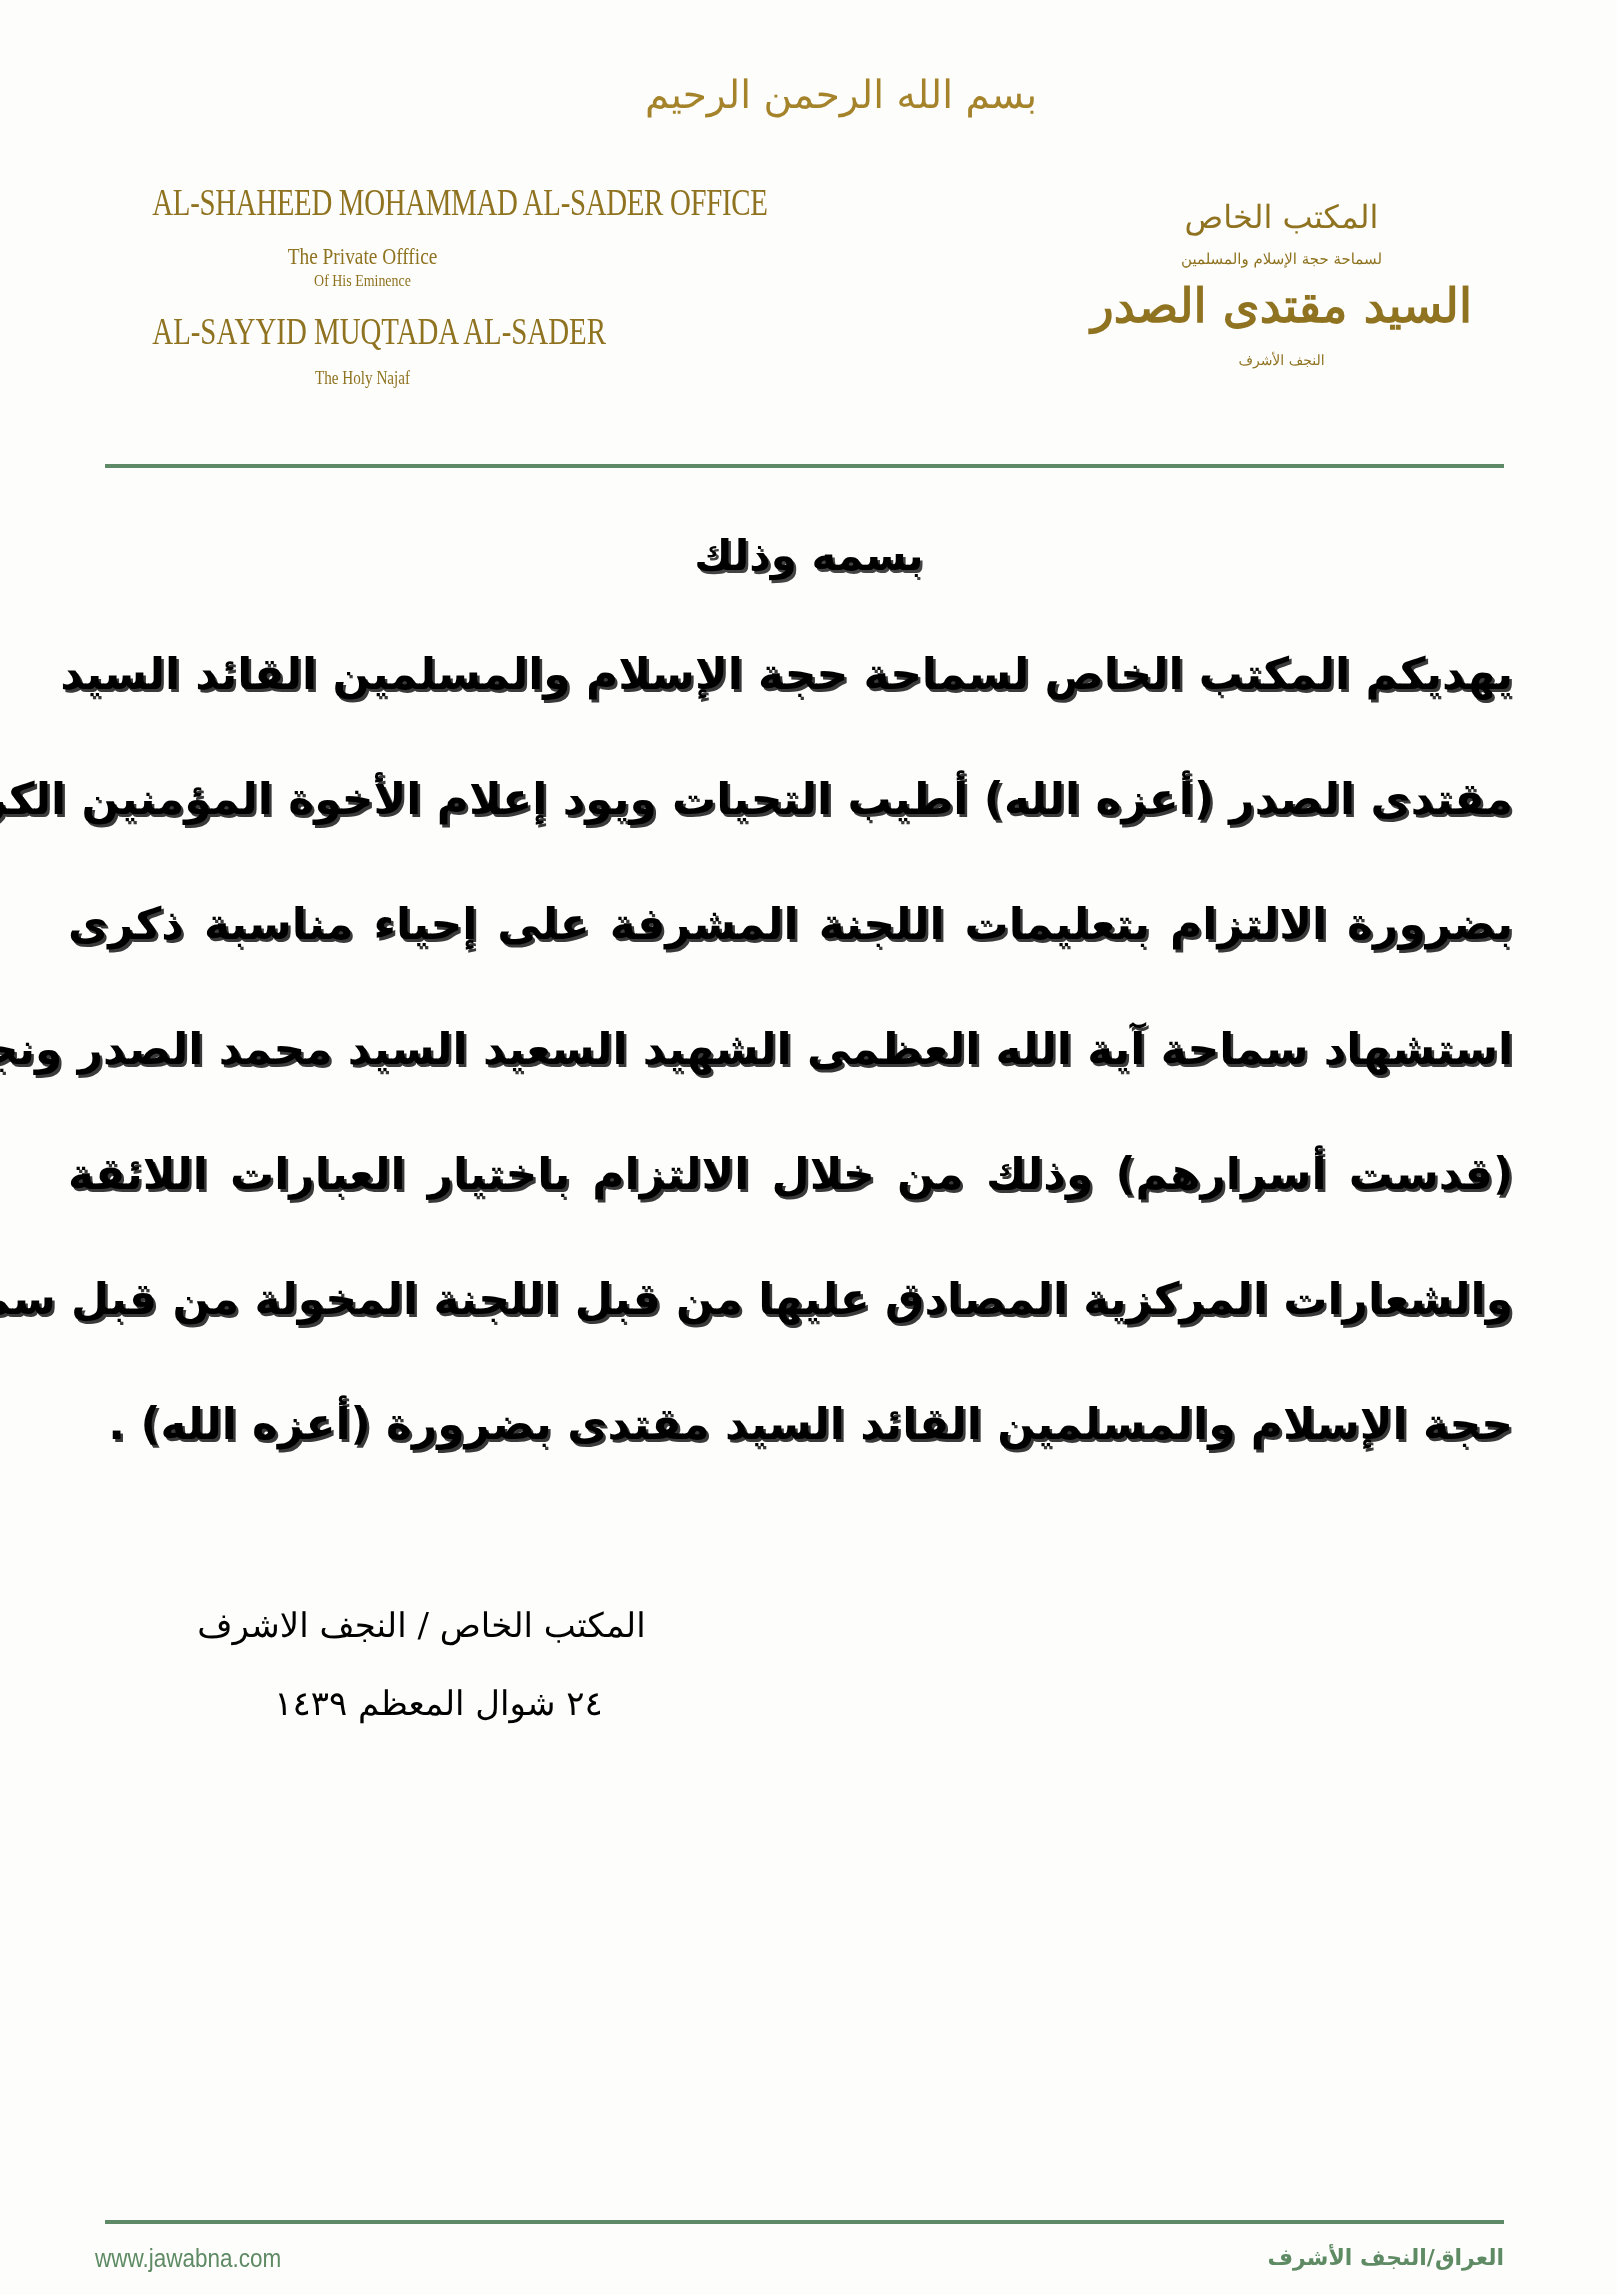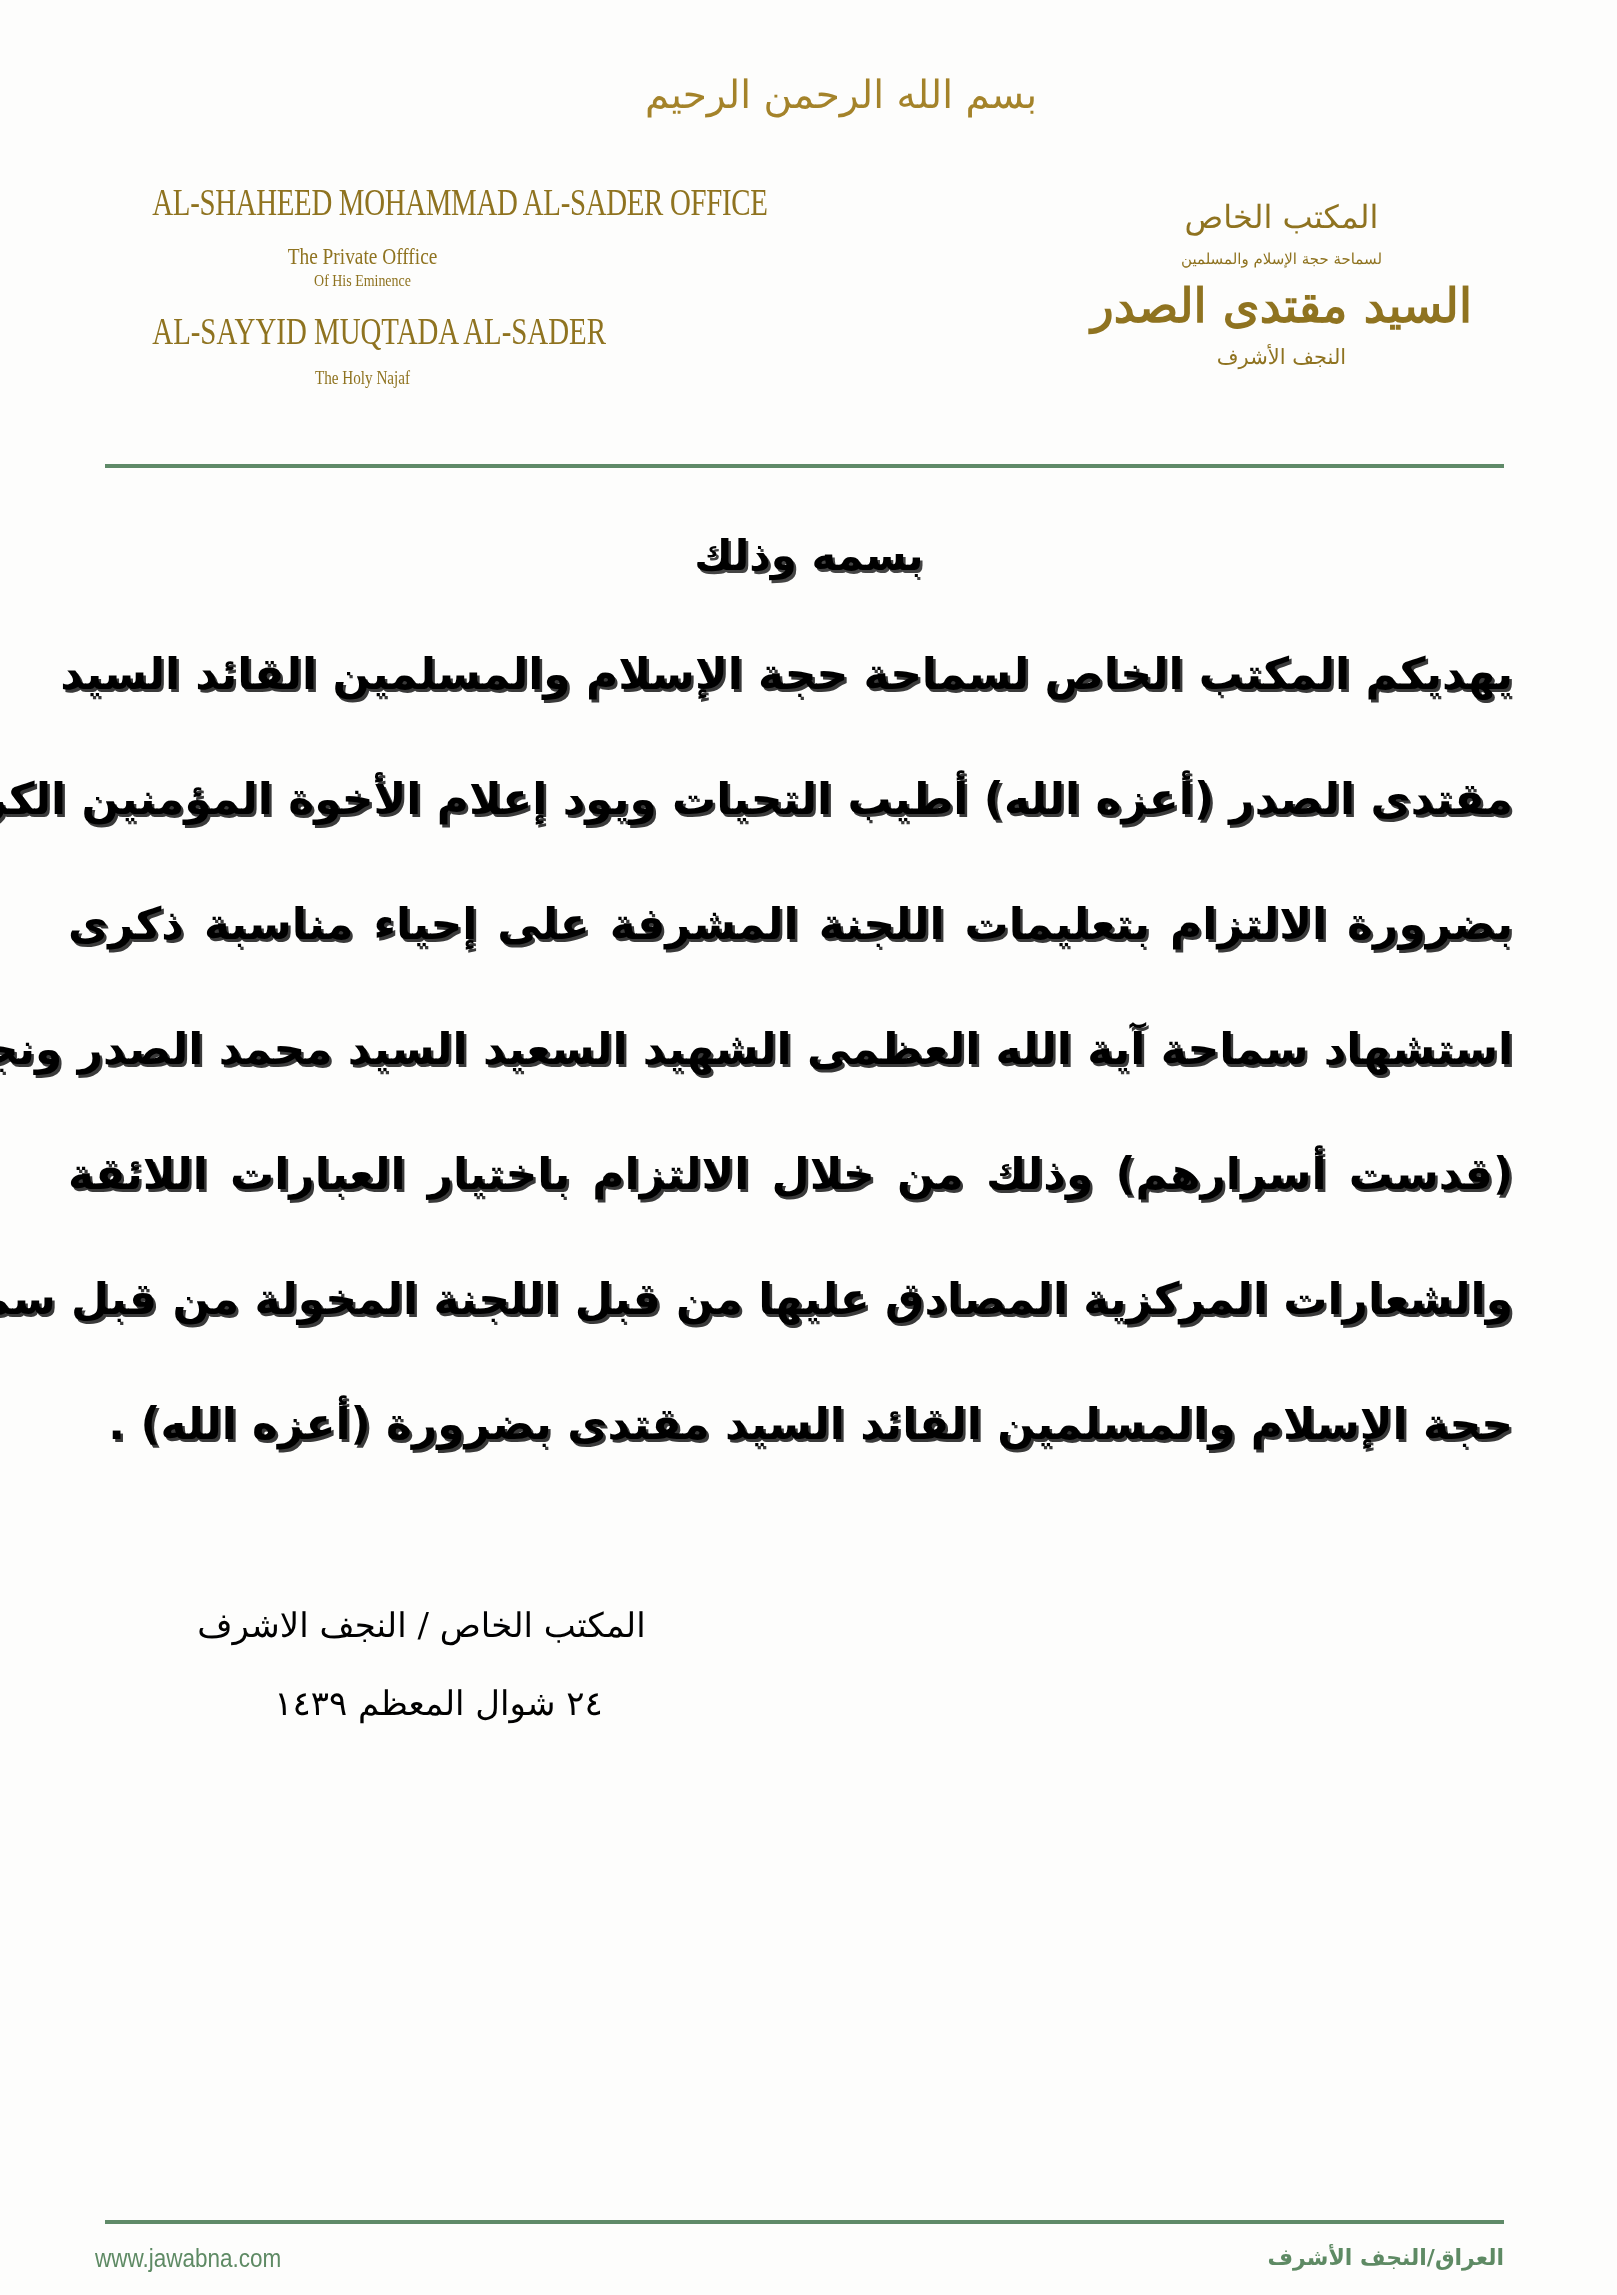--- a/index.html
+++ b/index.html
@@ -100,22 +100,22 @@
       margin-top: 14px;
       font-size: 15px;
     }
     .ar-header .a4 {
       margin-top: 10px;
       font-size: 47px;
       font-weight: bold;
       white-space: nowrap;
     }
     .ar-header .a5 {
-      margin-top: 12px;
-      font-size: 21px;
+      margin-top: 19px;
+      font-size: 14px;
     }
 
     .rule {
       position: absolute;
       left: 105px;
       width: 1399px;
       height: 4.2px;
       background: #5f8a68;
     }
     .rule.top { top: 464px; }

